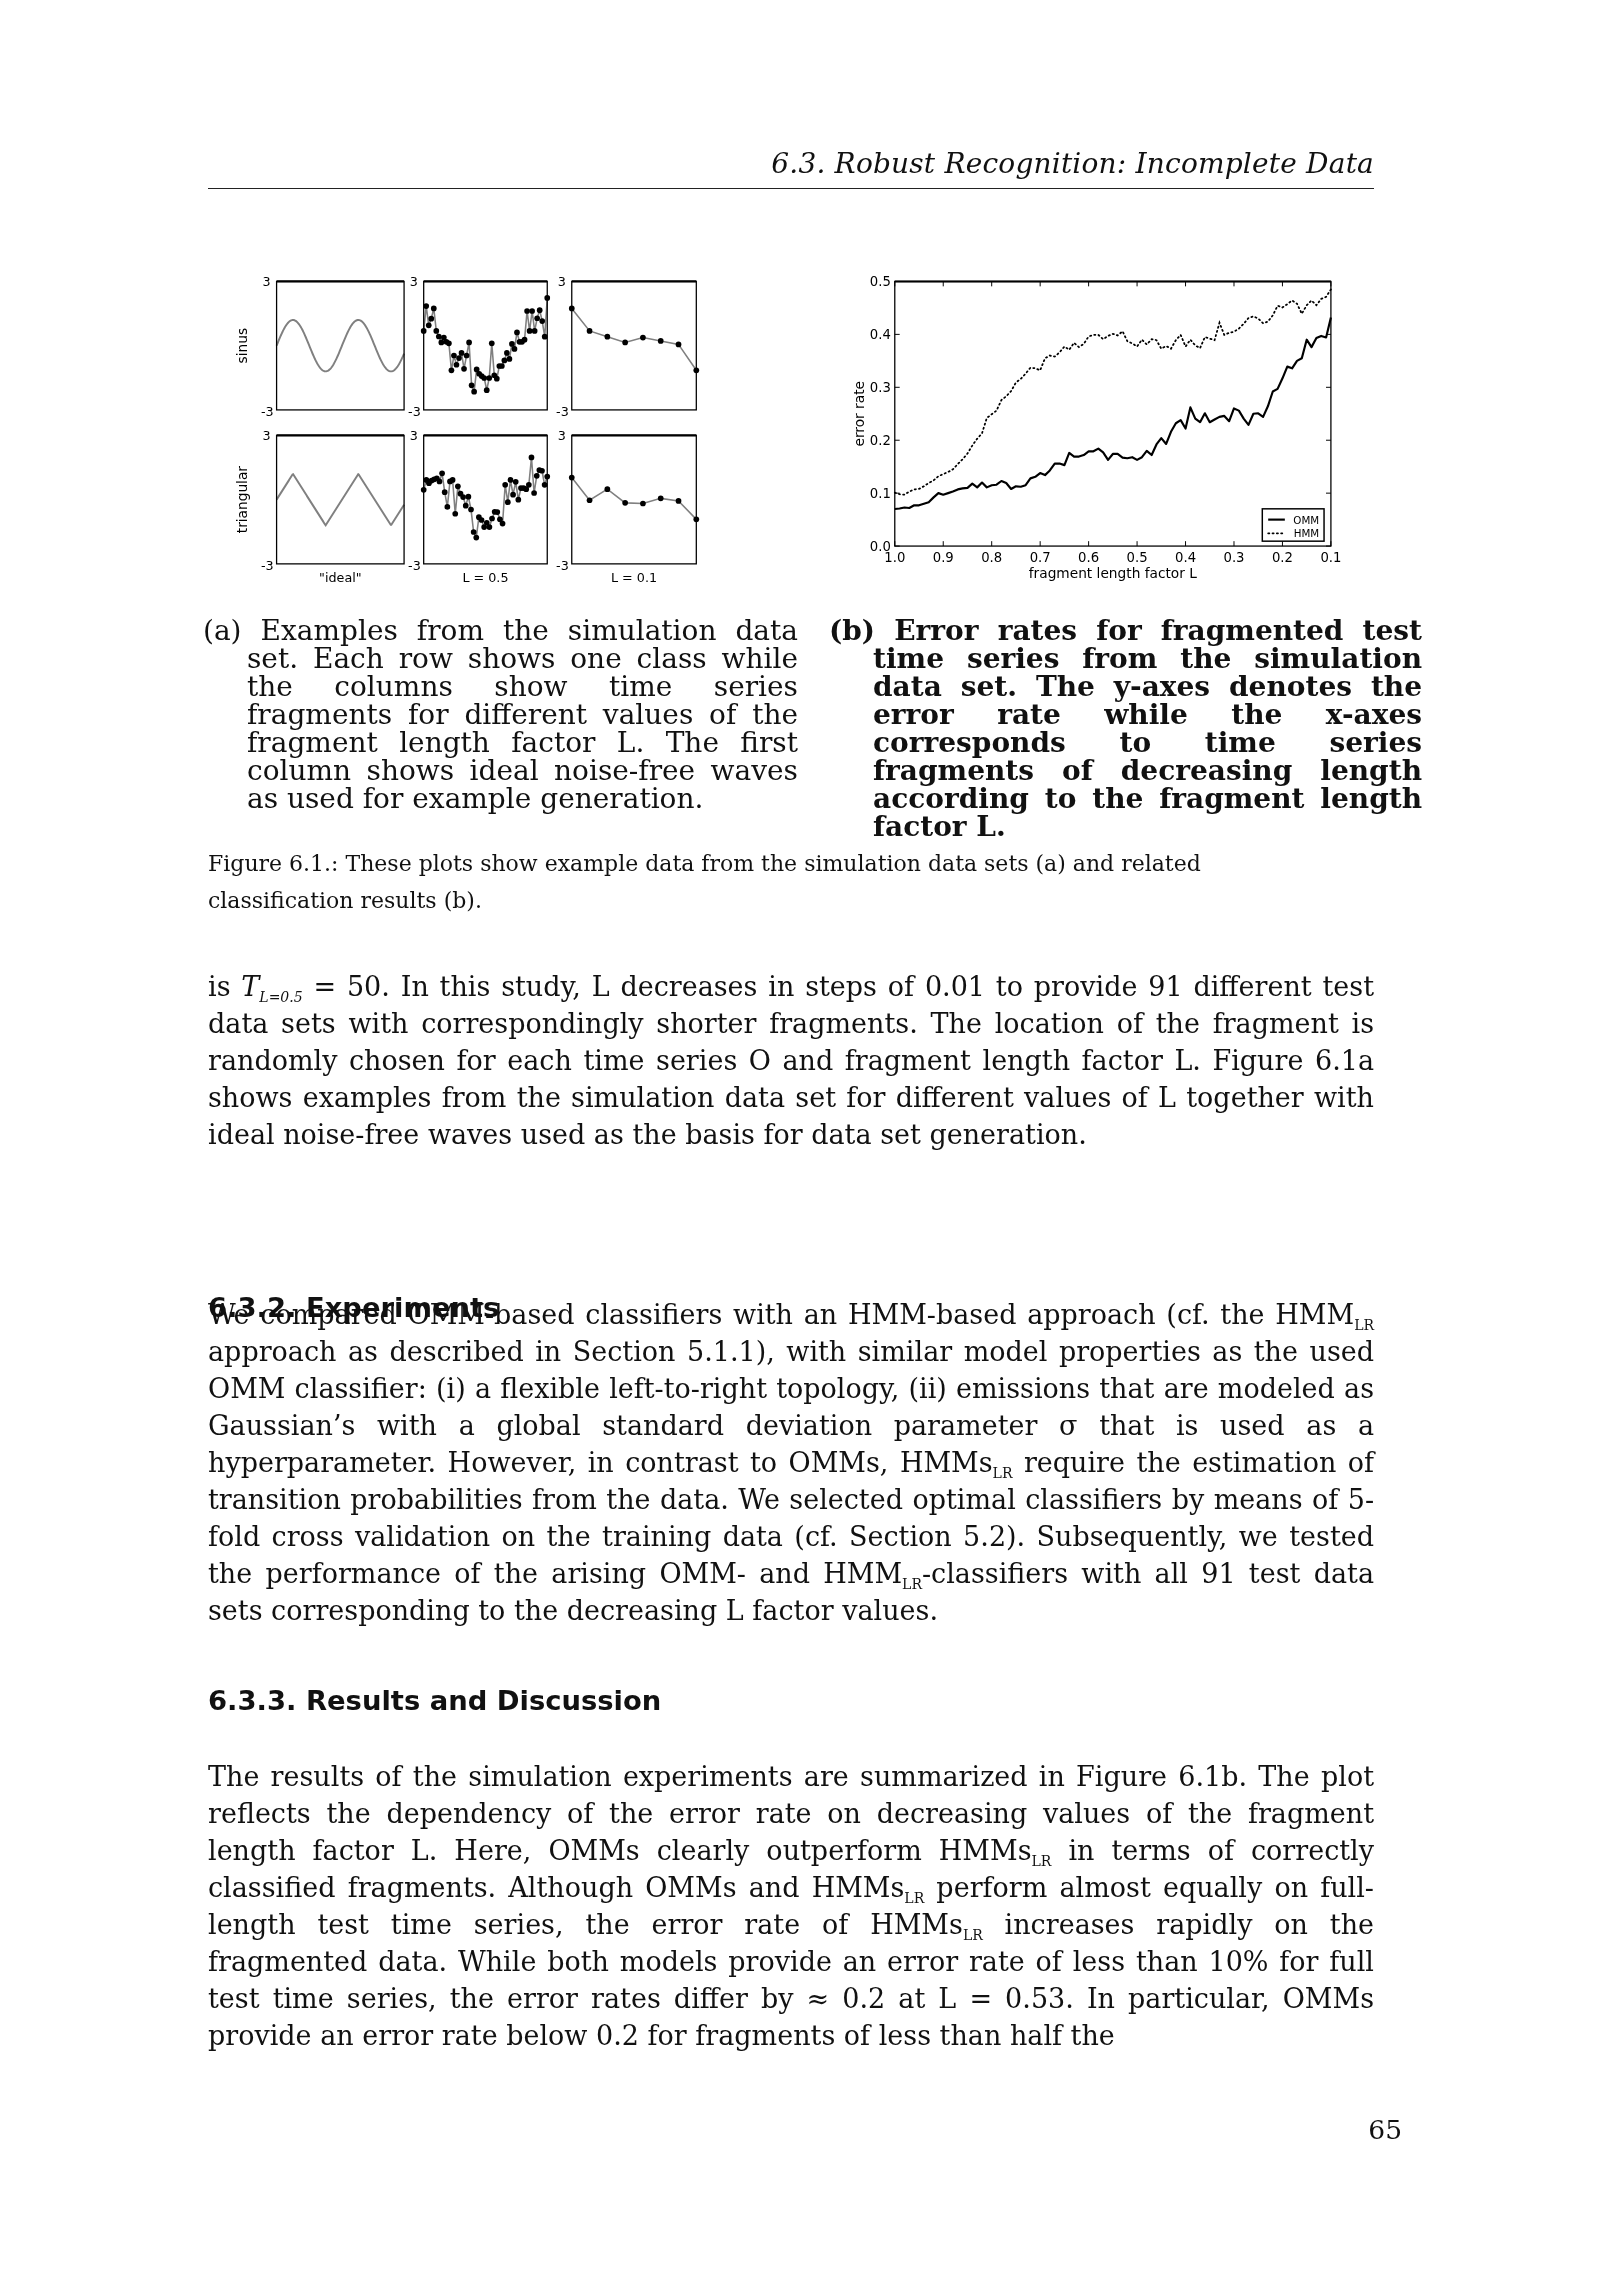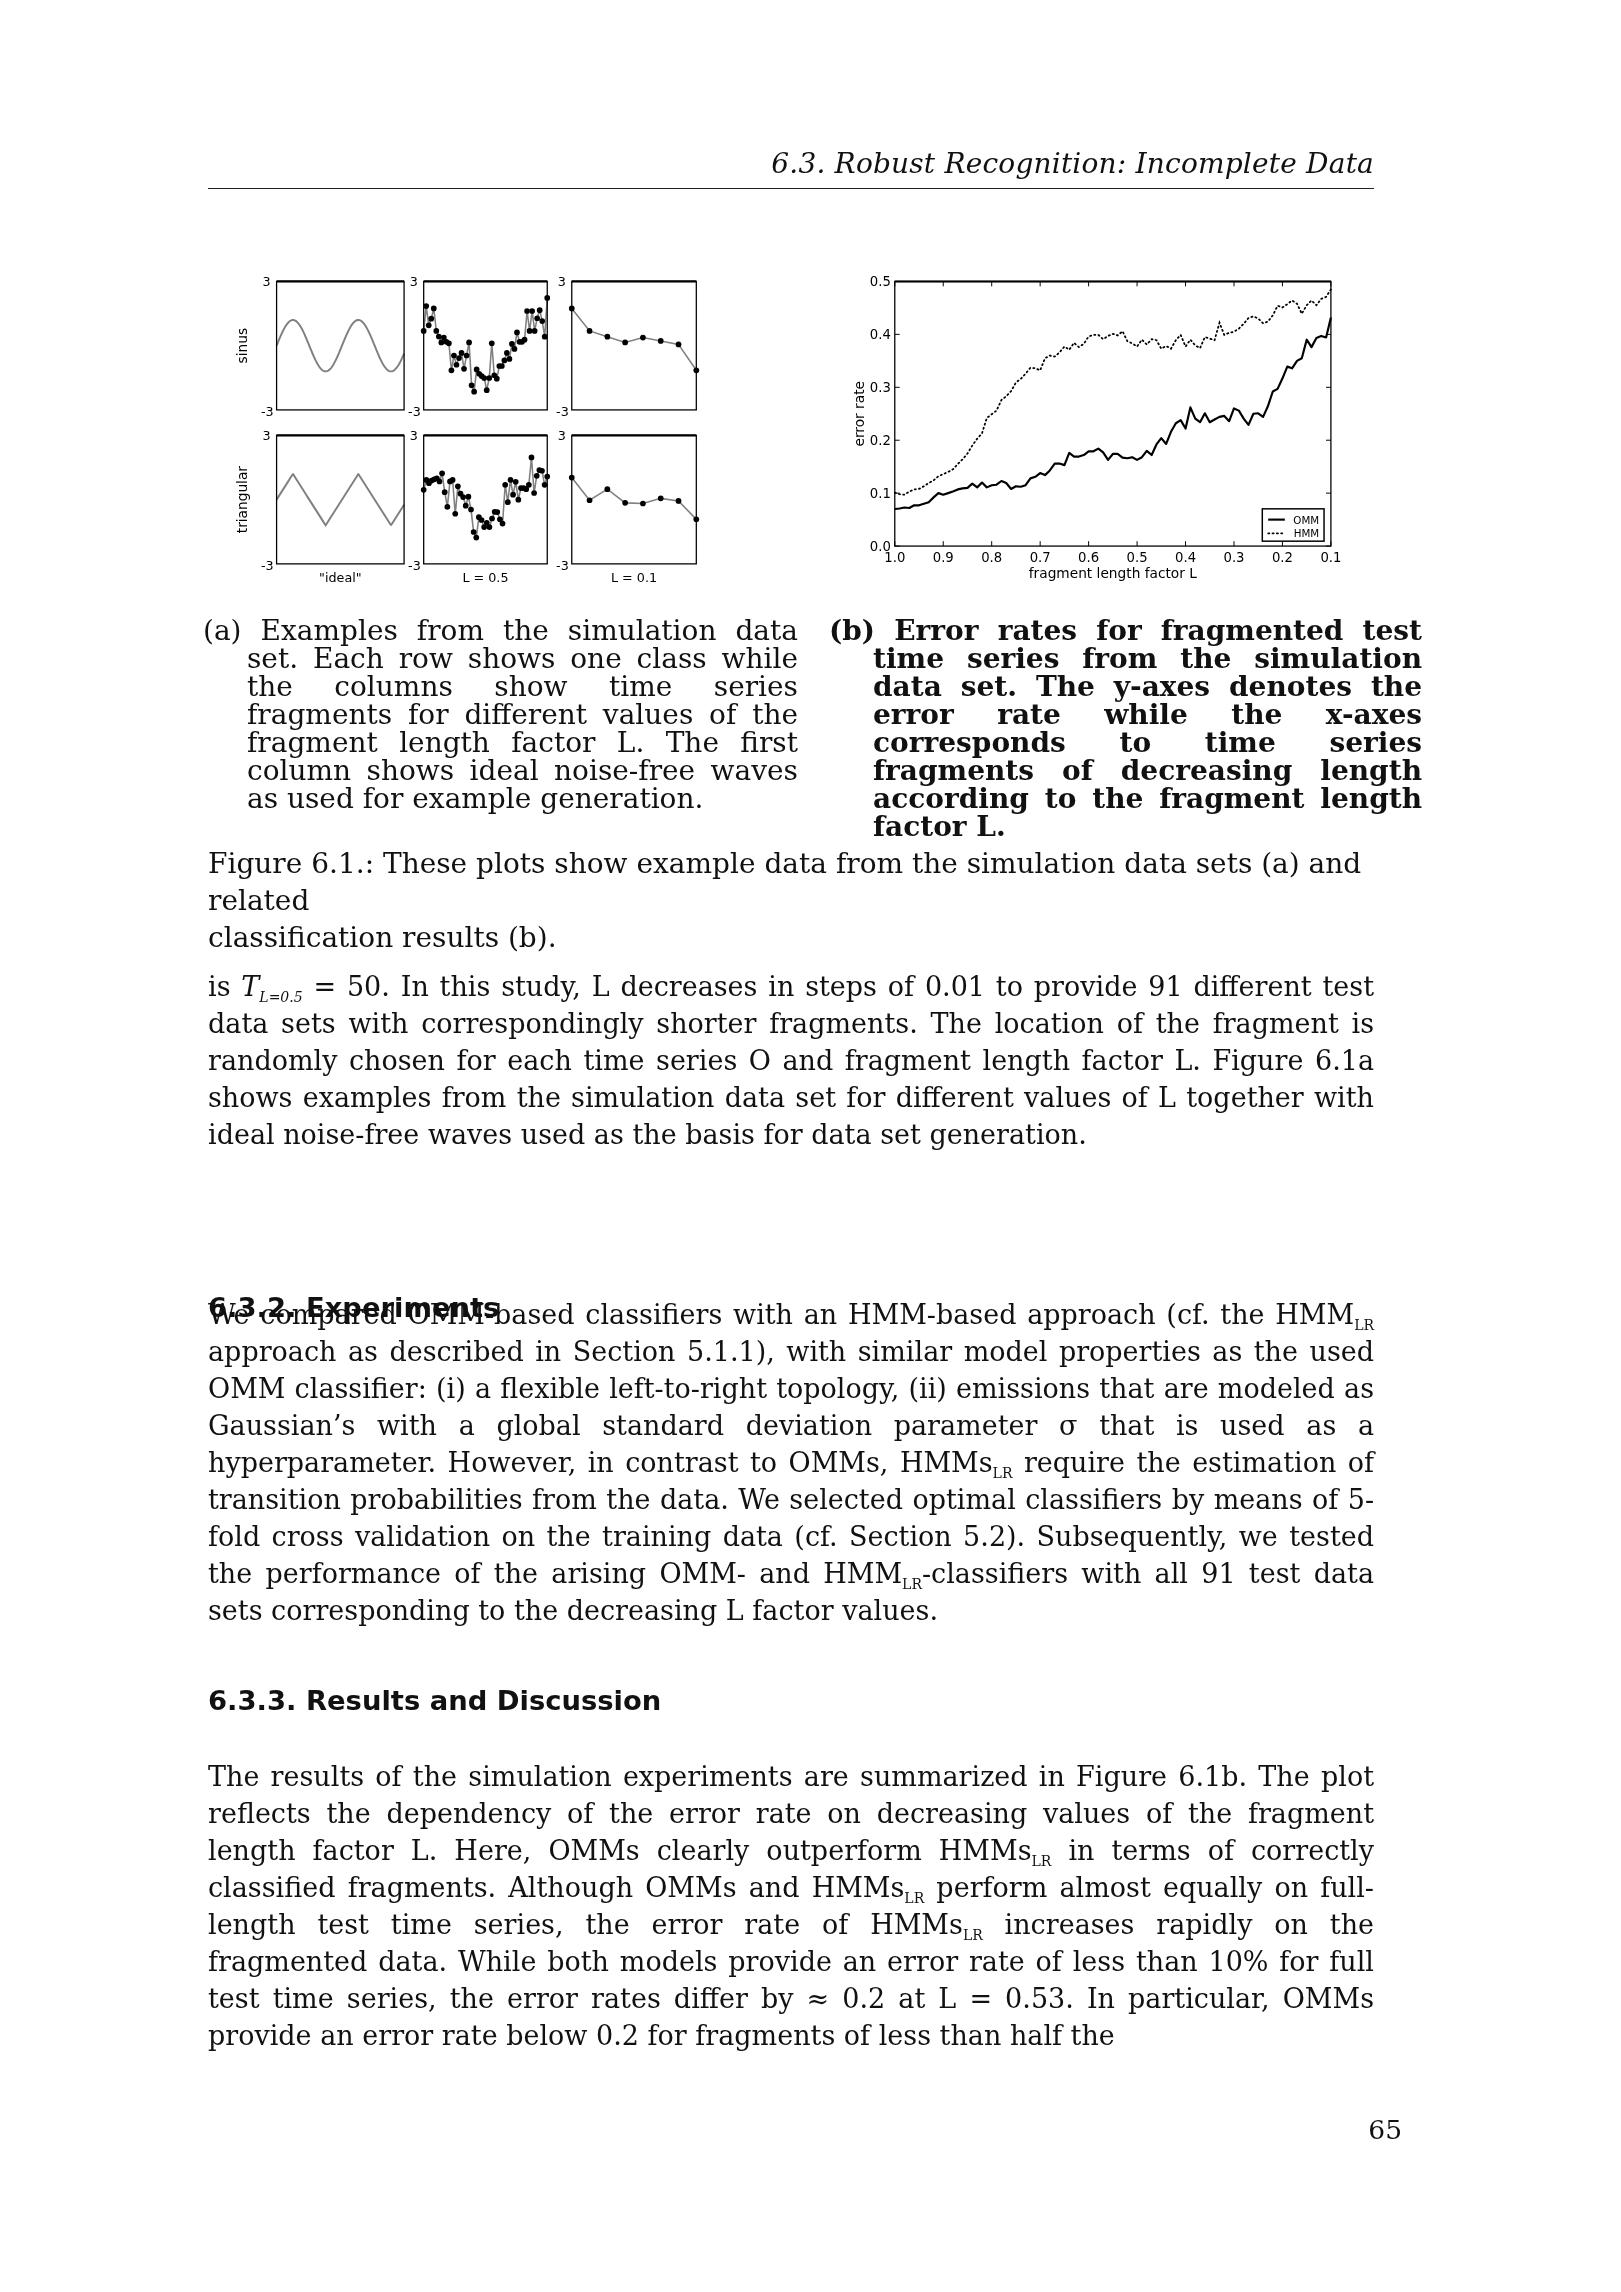--- a/index.html
+++ b/index.html
@@ -9,21 +9,21 @@
   .running-head { left: 208px; width: 1166px; top: 147px; text-align: right;
          font-style: italic; font-size: 28px; letter-spacing: 0.2px; }
   .head-rule { left: 208px; width: 1166px; top: 188px; height: 0; border-top: 1.6px solid #222; }
   .fig { left: 0; top: 0; }
   .caption-sub { font-size: 28px; line-height: 28px; text-align: justify; }
   .caption-a { left: 203px; width: 551px; top: 617px; }
   .caption-b { left: 829px; width: 549px; top: 617px; font-weight: bold; }
   .cap-label { display: inline; }
   .cap-body { display: inline; }
   .hang { padding-left: 44px; text-indent: -44px; }
-  .fig-caption { left: 208px; width: 1166px; top: 845px; font-size: 28px; line-height: 37px; }
+  .fig-caption { left: 208px; width: 1166px; top: 845px; font-size: 22px; line-height: 37px; }
   .fig-caption .lab { display: inline; }
   .para { left: 208px; width: 1166px; font-size: 27px; line-height: 37px; text-align: justify; }
   .para sub { font-size: 14px; line-height: 0; vertical-align: -5.9px; }
   .section-h { left: 208px; font-family: "DejaVu Sans", "Liberation Sans", sans-serif;
          font-weight: bold; font-size: 27.4px; }
   .page-num { left: 1333px; top: 2114px; font-size: 26.5px; width: 41px; text-align: right; margin-left: 28px; }
   i.m { font-style: italic; }
   svg text { font-family: "DejaVu Sans", "Liberation Sans", sans-serif; }
 </style>
 </head>

